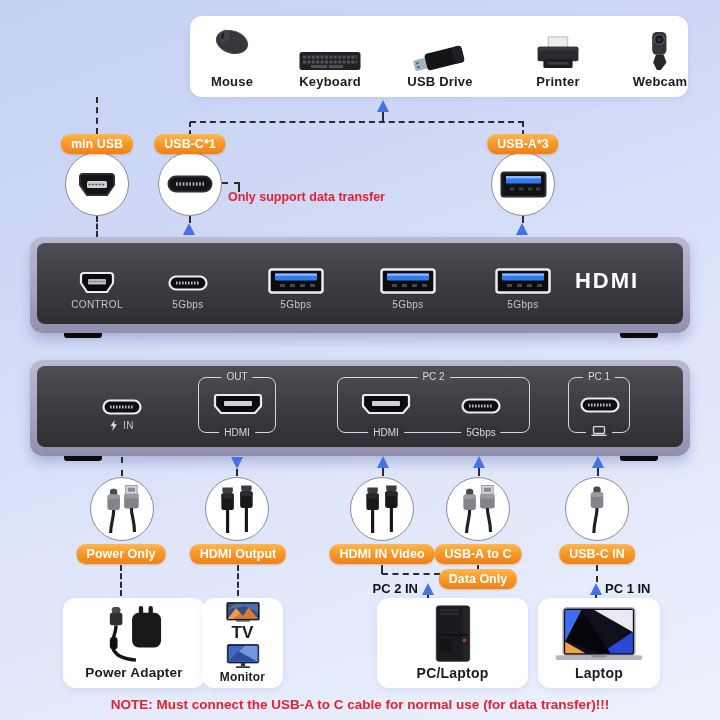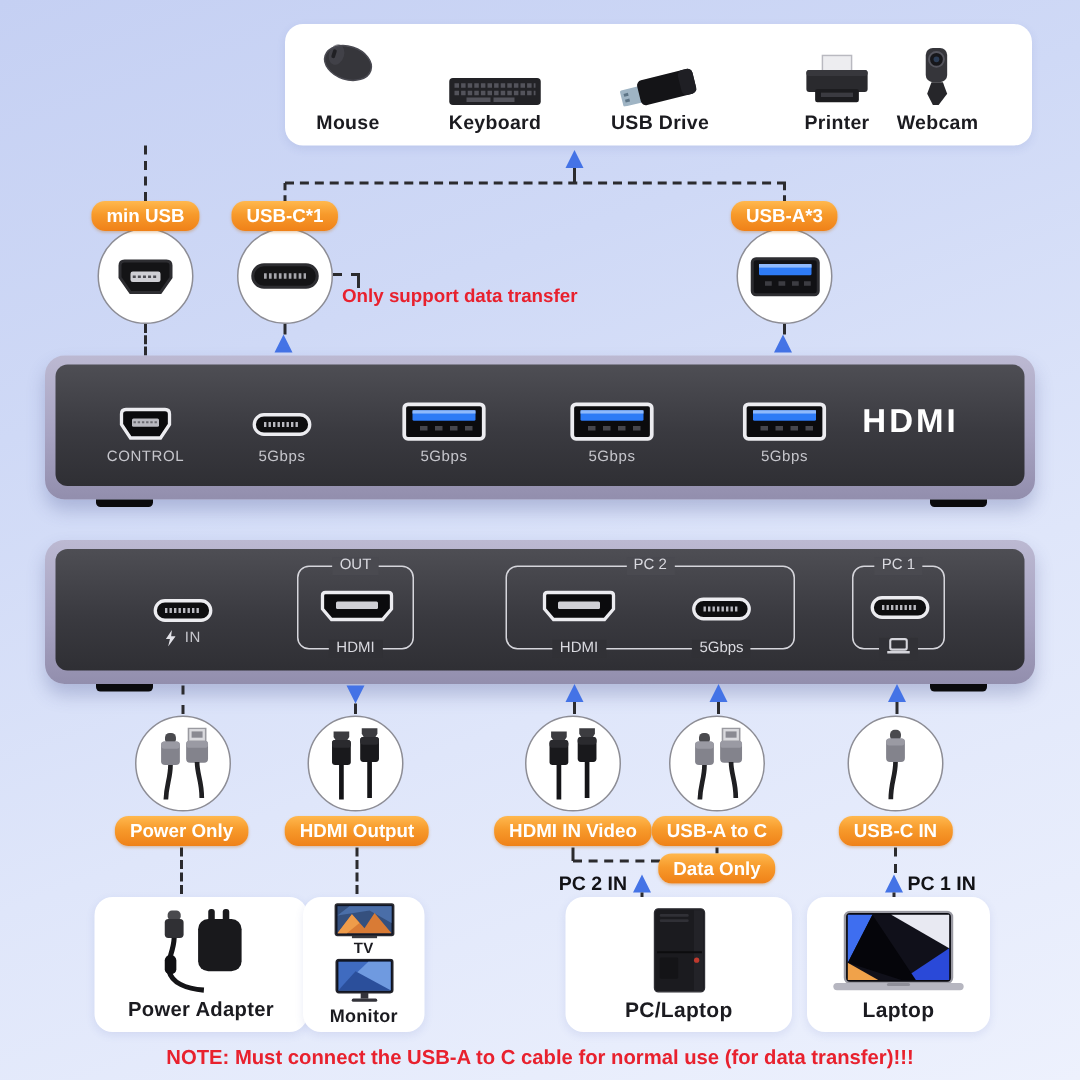--- a/index.html
+++ b/index.html
@@ -155,21 +155,21 @@
     <div class="colstack" style="position:absolute;left:348px;top:0;height:100%;transform:translateX(-50%);justify-content:flex-end;padding-bottom:8px;box-sizing:border-box;gap:3px;margin-left:20px;">
       <svg width="46" height="35" viewBox="0 0 46 36">
           <rect x="13" y="1" width="20" height="13" fill="#ededf0" stroke="#b9b9c0" stroke-width="1"></rect>
           <rect x="2" y="11" width="42" height="15" rx="2" fill="#2a2a2e"></rect>
           <rect x="2" y="11" width="42" height="4" rx="2" fill="#37373c"></rect>
           <rect x="8" y="24" width="30" height="9" rx="1.5" fill="#1c1c1f"></rect>
           <rect x="12" y="26.5" width="22" height="3" fill="#3b3b41"></rect>
         </svg>
       <div class="devlabel">Printer</div>
     </div>
-    <div class="colstack" style="position:absolute;left:435px;top:0;height:100%;transform:translateX(-50%);justify-content:flex-end;padding-bottom:8px;box-sizing:border-box;gap:3px;">
+    <div class="colstack" style="position:absolute;left:470px;top:0;height:100%;transform:translateX(-50%);justify-content:flex-end;padding-bottom:8px;box-sizing:border-box;gap:3px;">
       <svg width="24" height="40" viewBox="0 0 24 42">
           <rect x="4" y="1" width="15" height="24" rx="5" fill="#35353a"></rect>
           <circle cx="11.5" cy="9" r="5.2" fill="#17171b" stroke="#55555e" stroke-width="1.4"></circle>
           <circle cx="11.5" cy="9" r="2" fill="#2b3c55"></circle>
           <path d="M8,25 L16,25 L19,33 L13,41 L9,41 L5,33 Z" fill="#26262a"></path>
         </svg>
       <div class="devlabel">Webcam</div>
     </div>
   </div>
 
@@ -365,21 +365,21 @@
 
   <div class="whitebox colstack" style="left:202px;top:598px;width:81px;height:90px;justify-content:center;box-sizing:border-box;gap:1px;padding:4px 0;">
     <svg width="46" height="27" viewBox="0 0 48 29">
         <rect x="0.8" y="0.8" width="46.4" height="25" rx="1.5" fill="#0f1524" stroke="#2b2b30" stroke-width="1.2"></rect>
         <rect x="2.5" y="2.5" width="43" height="21.5" fill="#35507e"></rect>
         <path d="M2.5,10 L12,2.5 L45.5,2.5 L45.5,16 L28,6 Z" fill="#4a6ea8"></path>
         <path d="M2.5,24 L14,9 L24,20 L32,8 L45.5,24 Z" fill="#d97b35"></path>
         <path d="M2.5,24 L14,9 L20,16 L10,24 Z" fill="#ef9c4a"></path>
         <rect x="14" y="26.2" width="20" height="1.8" fill="#3a3a40"></rect>
       </svg>
-    <div class="devlabel" style="font-size:10px;">TV</div>
+    <div class="devlabel" style="font-size:17px;">TV</div>
     <svg width="44" height="33" viewBox="0 0 46 35">
         <rect x="0.8" y="0.8" width="44.4" height="26" rx="2" fill="#0d1220" stroke="#23232a" stroke-width="1.2"></rect>
         <rect x="2.5" y="2.5" width="41" height="22.6" fill="#3f6bc0"></rect>
         <path d="M2.5,25 L26,2.5 L43.5,2.5 L43.5,25 Z" fill="#6f9ae0"></path>
         <path d="M2.5,25 L16,10 L43.5,25 Z" fill="#2b4f9b"></path>
         <rect x="20" y="27" width="6" height="4.5" fill="#33333a"></rect>
         <rect x="13" y="31.5" width="20" height="2.5" rx="1.2" fill="#33333a"></rect>
       </svg>
     <div class="devlabel" style="font-size:12px;">Monitor</div>
   </div>

